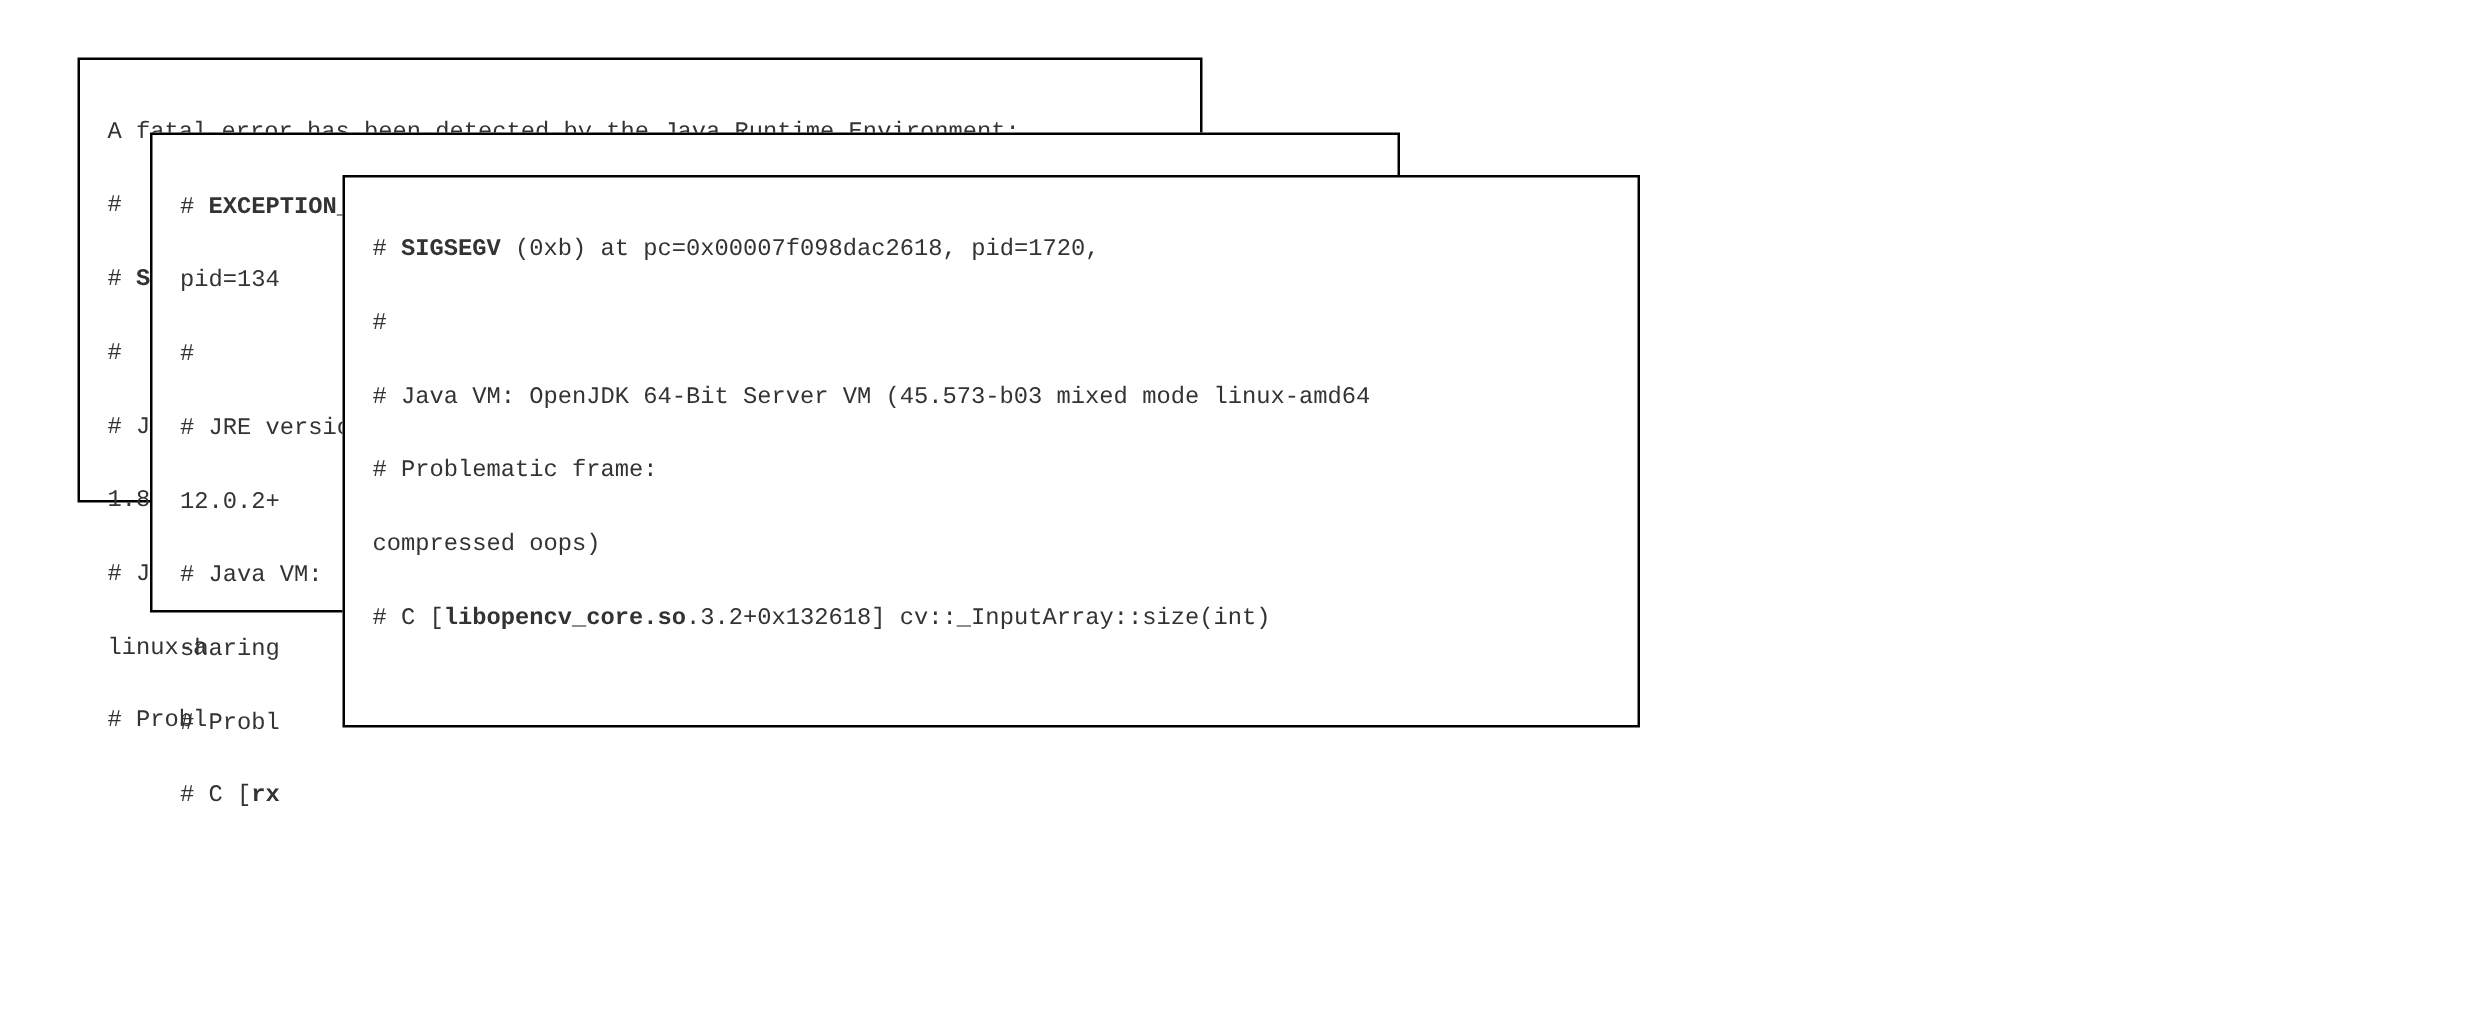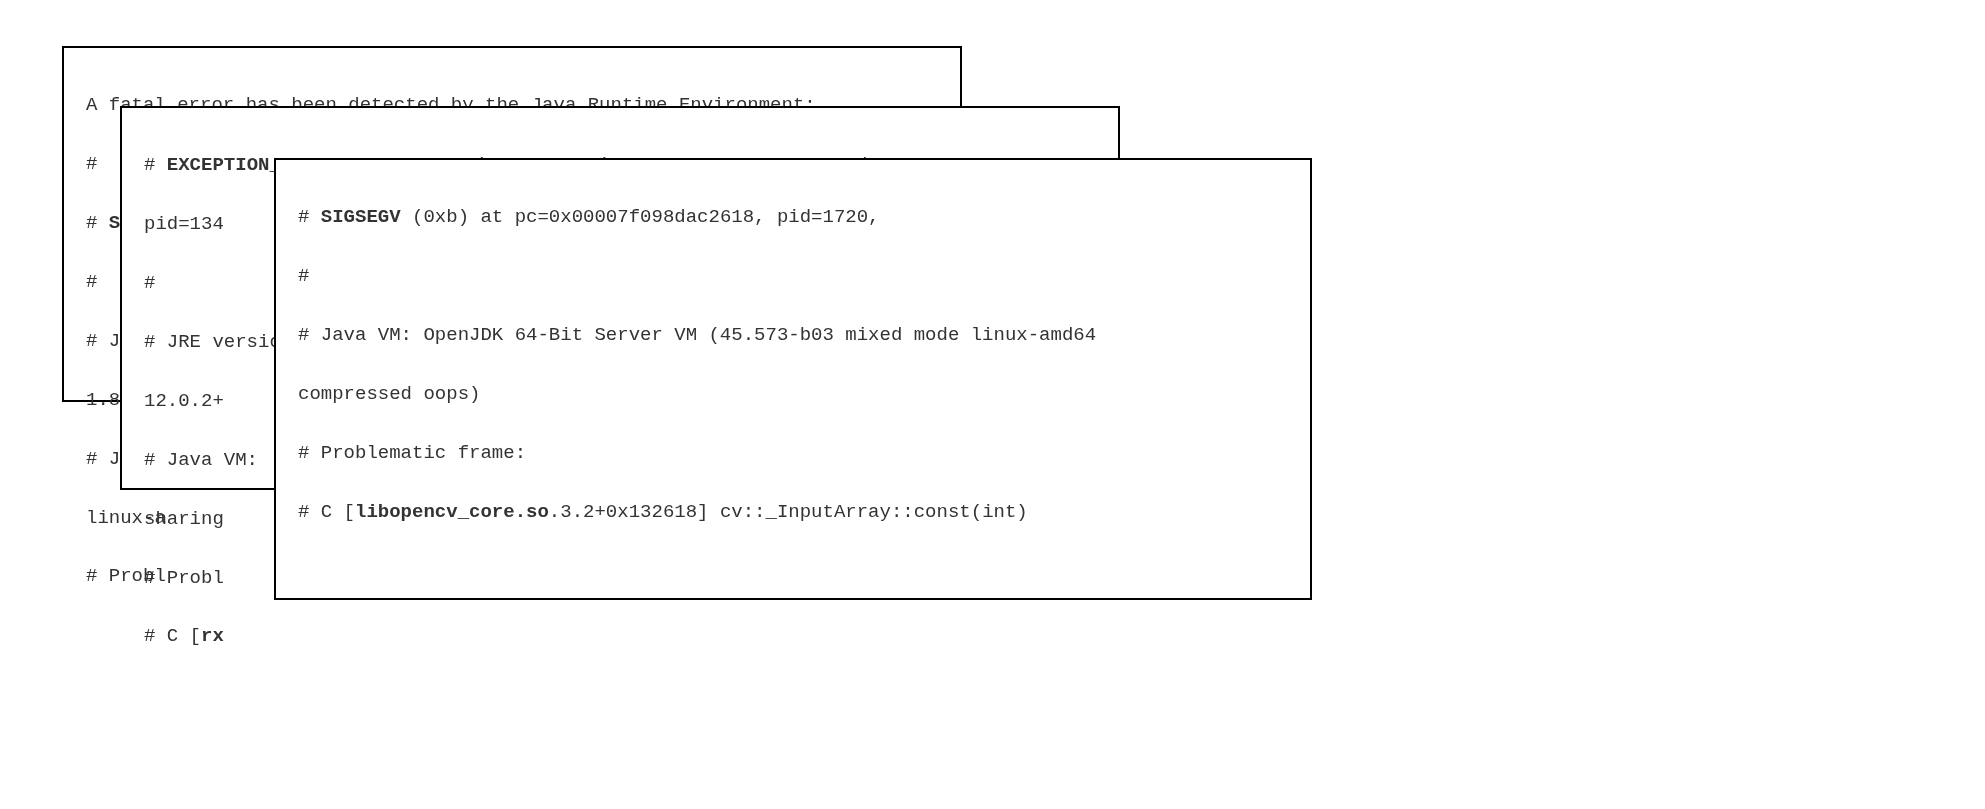--- a/index.html
+++ b/index.html
@@ -31,21 +31,21 @@
     height: 356px;
   }
   .box2 {
     left: 120px;
     top: 106px;
     width: 1000px;
     height: 384px;
   }
   .box3 {
     left: 274px;
-    top: 158px;
+    top: 140px;
     width: 1038px;
     height: 442px;
   }
   .line { display: block; }
   .bold { font-weight: 700; }
 </style>
 </head>
 <body>
 
 <div class="box box1">
@@ -69,16 +69,16 @@
 <span class="line"># Java VM:</span>
 <span class="line">sharing</span>
 <span class="line"># Probl</span>
 <span class="line"><span># C [</span><span class="bold">rx</span></span>
 </div>
 
 <div class="box box3">
 <span class="line"><span># </span><span class="bold">SIGSEGV</span><span> (0xb) at pc=0x00007f098dac2618, pid=1720,</span></span>
 <span class="line">#</span>
 <span class="line"># Java VM: OpenJDK 64-Bit Server VM (45.573-b03 mixed mode linux-amd64</span>
+<span class="line"># Problematic frame:</span>
 <span class="line">compressed oops)</span>
-<span class="line"># Problematic frame:</span>
-<span class="line"><span># C [</span><span class="bold">libopencv_core.so</span><span>.3.2+0x132618] cv::_InputArray::const(int)</span></span>
+<span class="line"><span># C [</span><span class="bold">libopencv_core.so</span><span>.3.2+0x132618] cv::_InputArray::size(int)</span></span>
 </div>
 
 </body></html>

